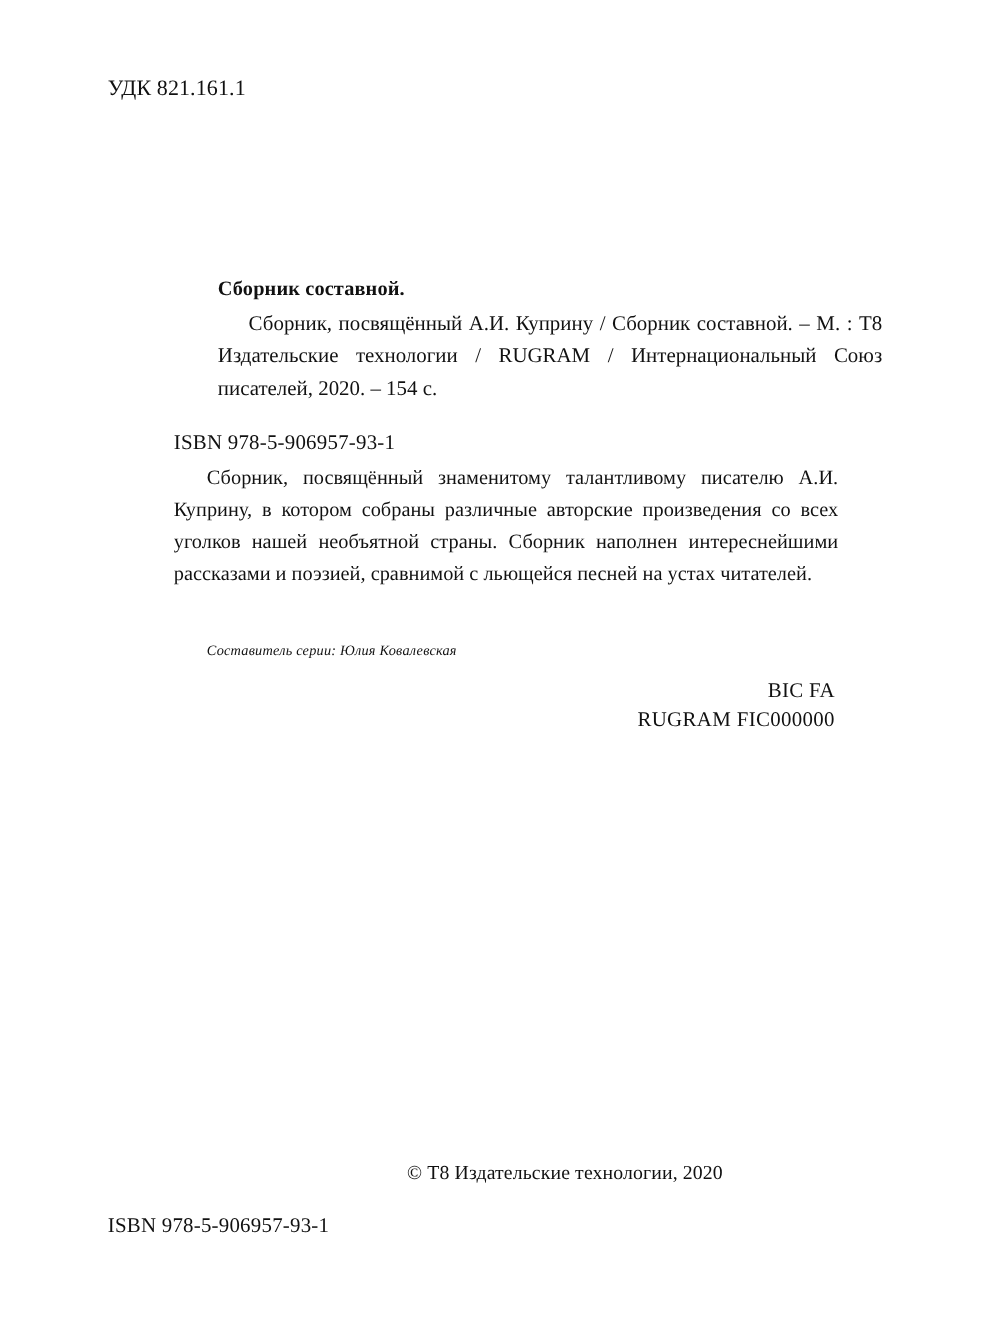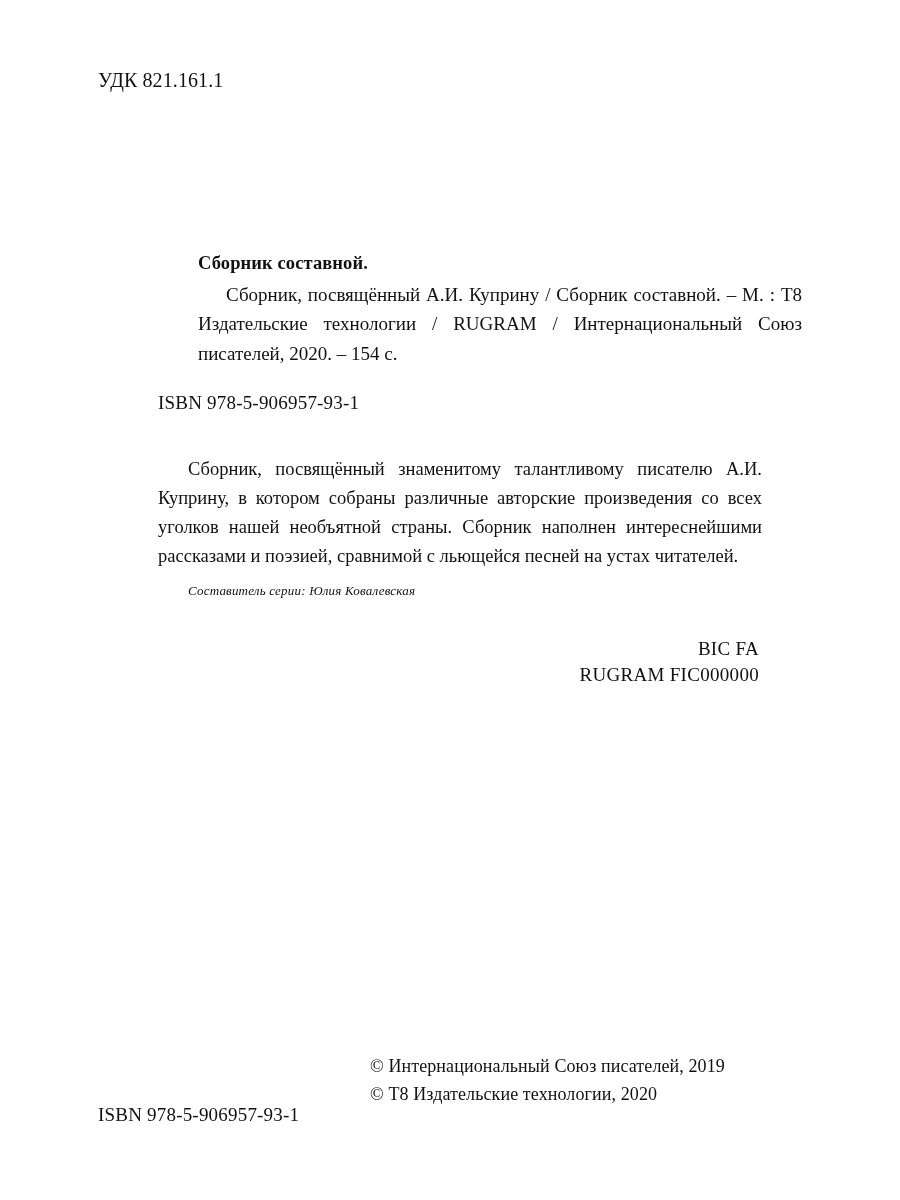--- a/index.html
+++ b/index.html
@@ -59,21 +59,21 @@
     left: 158px;
     top: 392px;
     font-size: 19px;
     letter-spacing: 0.2px;
   }
 
   
   .annotation {
     position: absolute;
     left: 158px;
-    top: 455px;
+    top: 421px;
     width: 604px;
     font-size: 18.5px;
     line-height: 1.56;
     text-align: justify;
     text-indent: 30px;
   }
 
   
   .compiler {
     position: absolute;
@@ -81,21 +81,21 @@
     top: 583px;
     font-size: 13px;
     font-style: italic;
     letter-spacing: 0.2px;
   }
 
   
   .subject-codes {
     position: absolute;
     right: 141px;
-    top: 636px;
+    top: 616px;
     text-align: right;
     font-size: 19px;
     line-height: 1.38;
     letter-spacing: 0.3px;
     margin-left: 36px;
   }
 
   
   .footer-copyright {
     position: absolute;
@@ -132,19 +132,18 @@
   <div class="annotation">Сборник, посвящённый знаменитому талантливому писателю А.И. Куприну, в котором собраны различные авторские произведения со всех уголков нашей необъятной страны. Сборник наполнен интереснейшими рассказами и поэзией, сравнимой с льющейся песней на устах читателей.</div>
 
   <div class="compiler">Составитель серии: Юлия Ковалевская</div>
 
   <div class="subject-codes">
     <div>BIC FA</div>
     <div>RUGRAM FIC000000</div>
   </div>
 
   <div class="footer-copyright">
-    <div>© Интернациональный Союз писателей, 2019</div>
     <div>© Т8 Издательские технологии, 2020</div>
   </div>
 
   <div class="footer-isbn">ISBN 978-5-906957-93-1</div>
 
 </div>
 
 </body></html>

